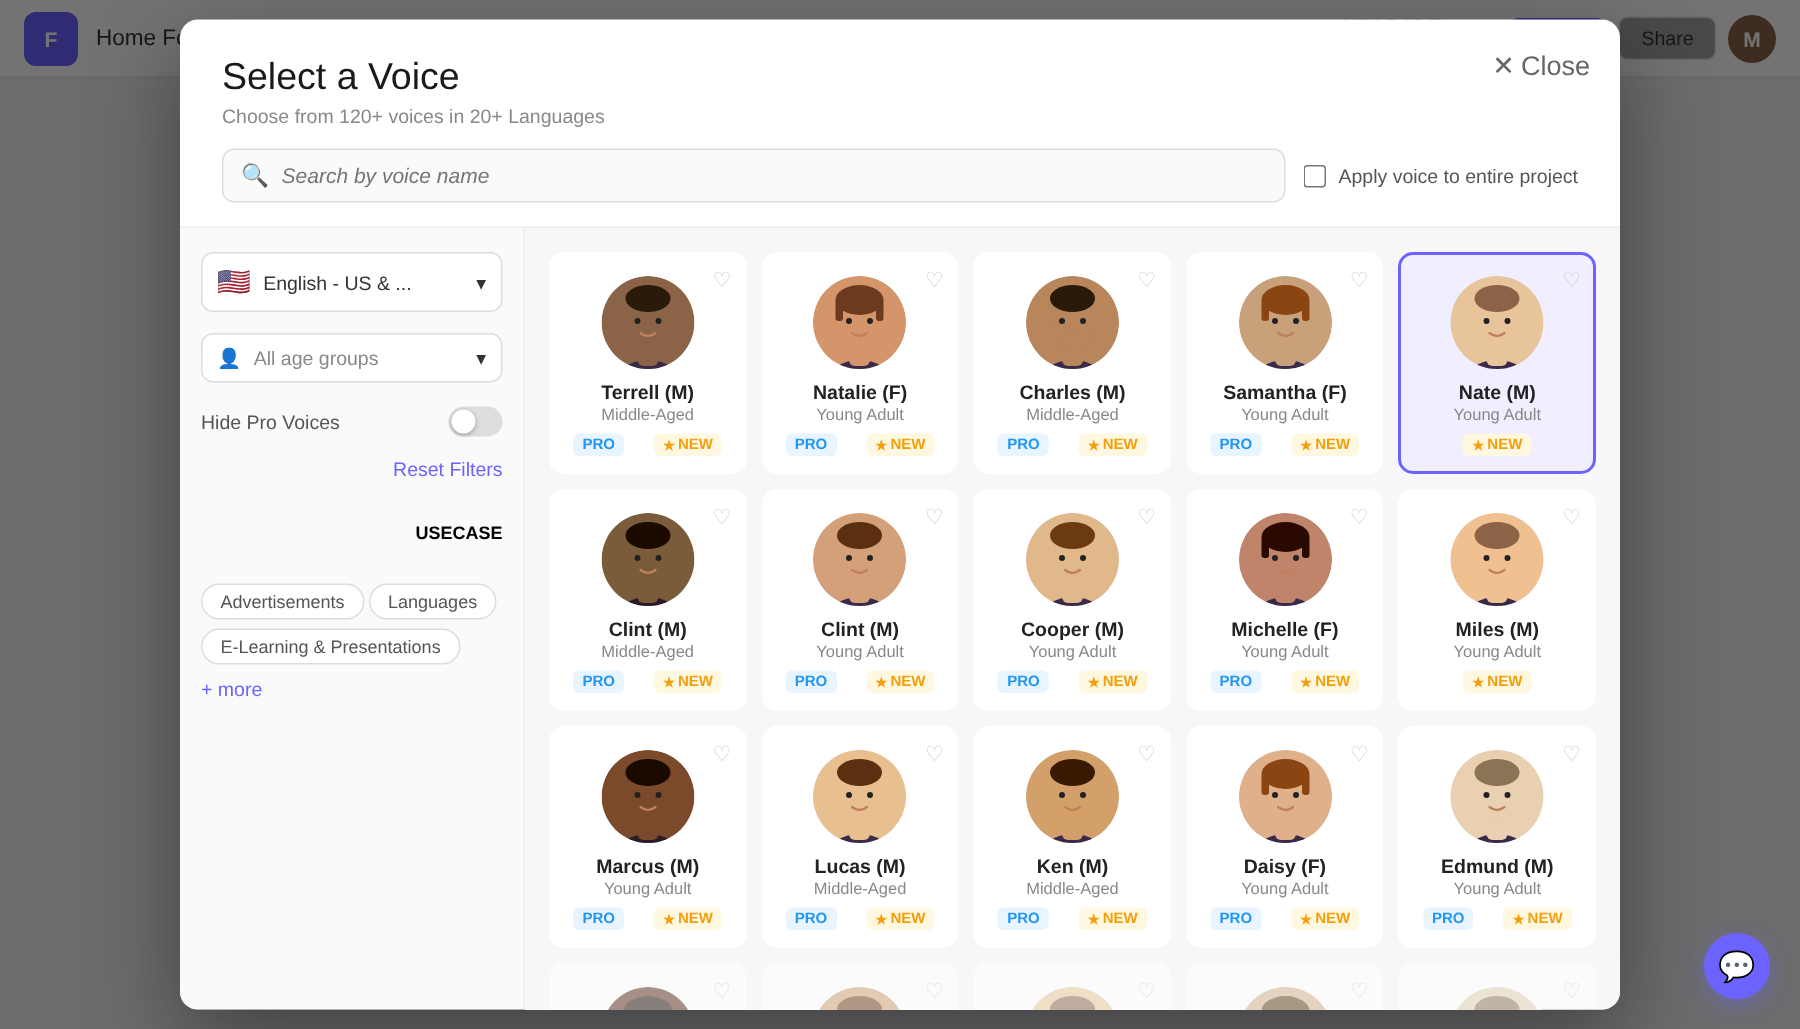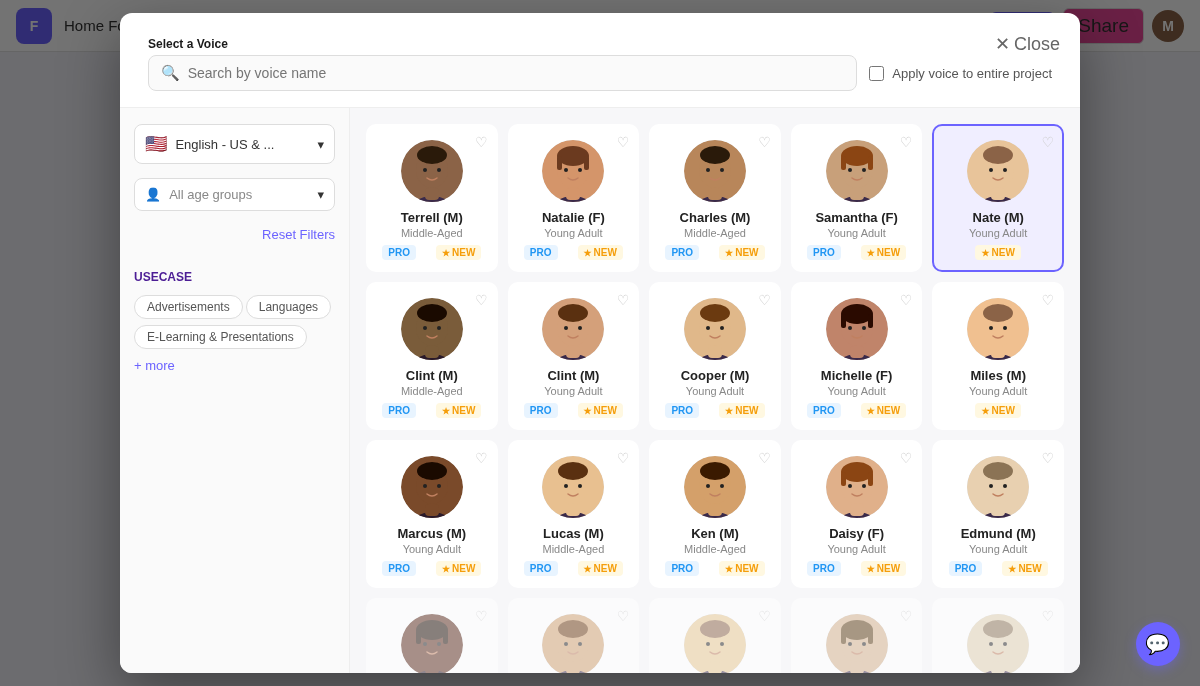--- a/index.html
+++ b/index.html
@@ -10,56 +10,56 @@
       position: fixed; top: 0; left: 0; width: 1200px; height: 686px;
       background: #f0f0f5;
     }
     .app-topbar {
       height: 52px; background: #fff; display: flex; align-items: center;
       padding: 0 16px; border-bottom: 1px solid #e0e0e0; gap: 12px;
     }
     .app-logo { width: 36px; height: 36px; background: #6c63ff; border-radius: 8px; display: flex; align-items: center; justify-content: center; color: white; font-weight: bold; font-size: 14px; }
     .app-title { font-size: 15px; color: #333; font-weight: 500; }
     .export-btn { background: #6c63ff; color: white; border: none; border-radius: 6px; padding: 6px 14px; font-size: 13px; cursor: pointer; }
-    .share-btn { background: #ec4899; color: #333; border: 1px solid #ddd; border-radius: 6px; padding: 6px 14px; font-size: 19px; cursor: pointer; }
+    .share-btn { background: #a3a3a3; color: #333; border: 1px solid #ddd; border-radius: 6px; padding: 6px 14px; font-size: 13px; cursor: pointer; }
 
     
     .overlay {
       position: fixed; top: 0; left: 0; width: 1200px; height: 686px;
       background: rgba(0,0,0,0.55); display: flex; align-items: center; justify-content: center; z-index: 100;
     }
 
     
     .modal {
       background: #fff; border-radius: 12px; width: 960px; max-height: 660px;
       display: flex; flex-direction: column; overflow: hidden; position: relative;
       box-shadow: 0 20px 60px rgba(0,0,0,0.4);
     }
 
     .modal-header {
       padding: 24px 28px 12px;
       border-bottom: 1px solid #eee;
       flex-shrink: 0;
     }
-    .modal-title { font-size: 12px; font-weight: 700; color: #1a1a1a; margin-bottom: 4px; }
+    .modal-title { font-size: 25px; font-weight: 400; color: #1a1a1a; margin-bottom: 4px; }
     .modal-subtitle { font-size: 13px; color: #888; margin-bottom: 14px; }
     .modal-close {
       position: absolute; top: 20px; right: 20px; background: none; border: none;
       cursor: pointer; font-size: 18px; color: #666; display: flex; align-items: center; gap: 4px;
     }
     .search-row {
       display: flex; align-items: center; gap: 12px; margin-bottom: 4px;
     }
     .search-box {
       flex: 1; display: flex; align-items: center; gap: 8px;
       border: 1px solid #ddd; border-radius: 8px; padding: 8px 12px;
       background: #fafafa;
     }
     .search-box input {
-      border: none; background: none; outline: none; font-size: 14px; color: #b91c1c; flex: 1;
+      border: none; background: none; outline: none; font-size: 14px; color: #b91c1c; flex: 1; font-style: italic;
     }
     .apply-checkbox { display: flex; align-items: center; gap: 8px; font-size: 13px; color: #555; white-space: nowrap; }
     .apply-checkbox input { width: 15px; height: 15px; }
 
     
     .modal-body { display: flex; flex: 1; overflow: hidden; }
 
     
     .sidebar {
       width: 230px; flex-shrink: 0; border-right: 1px solid #eee;
@@ -88,21 +88,21 @@
     }
     .age-left { display: flex; align-items: center; gap: 8px; color: #888; }
 
     .hide-pro-row { display: flex; align-items: center; justify-content: space-between; margin-bottom: 14px; }
     .hide-pro-label { font-size: 13px; color: #555; }
     .toggle-switch { width: 36px; height: 20px; background: #ddd; border-radius: 10px; position: relative; cursor: pointer; }
     .toggle-knob { position: absolute; top: 2px; left: 2px; width: 16px; height: 16px; background: #fff; border-radius: 50%; box-shadow: 0 1px 3px rgba(0,0,0,0.3); }
 
     .reset-link { font-size: 13px; color: #6c63ff; cursor: pointer; display: block; margin-bottom: 28px; text-align: right; }
 
-    .usecase-label { font-size: 12px; font-weight: 600; color: #4c1d95; text-transform: uppercase; margin-bottom: 8px; }
+    .usecase-label { font-size: 12px; font-weight: 600; color: #000000; text-transform: uppercase; margin-bottom: 24px; text-align: right; }
     .usecase-tag {
       display: inline-block; border: 1px solid #ddd; border-radius: 20px;
       padding: 4px 12px; font-size: 12px; color: #555; margin: 3px 3px 3px 0; cursor: pointer;
       background: #fff;
     }
     .more-link { font-size: 13px; color: #6c63ff; cursor: pointer; margin-top: 6px; display: block; }
 
     
     .voice-grid-wrap { flex: 1; overflow-y: auto; padding: 16px; background: #f7f7f9; }
     .voice-grid {
@@ -161,20 +161,21 @@
       <div style="width:32px;height:32px;background:#8B6347;border-radius:50%;display:flex;align-items:center;justify-content:center;color:white;font-size:14px;font-weight:600;">M</div>
     </div>
   </div>
 </div>
 
 <div class="overlay">
   <div class="modal">
 
     <div class="modal-header">
       <div class="modal-title">Select a Voice</div>
+      <div class="modal-subtitle">Choose from 120+ voices in 20+ Languages</div>
       <div class="search-row">
         <div class="search-box">
           <span style="color:#aaa;font-size:15px;">🔍</span>
           <input type="text" placeholder="Search by voice name" style="">
         </div>
         <label class="apply-checkbox">
           <input type="checkbox" style="">
           <span>Apply voice to entire project</span>
         </label>
       </div>
@@ -197,20 +198,26 @@
 
 
         <div class="age-select">
           <div class="age-left">
             <span>👤</span>
             <span>All age groups</span>
           </div>
           <span>▾</span>
         </div>
 
+        <div class="hide-pro-row">
+          <span class="hide-pro-label">Hide Pro Voices</span>
+          <div class="toggle-switch">
+            <div class="toggle-knob"></div>
+          </div>
+        </div>
 
         <a class="reset-link">Reset Filters</a>
 
         <div class="usecase-label">Usecase</div>
         <div id="usecase-tags-container"><span class="usecase-tag">Advertisements</span><span class="usecase-tag">Languages</span><span class="usecase-tag">E-Learning &amp; Presentations</span></div>
         <a class="more-link">+ more</a>
       </div>
 
       <div class="voice-grid-wrap">
         <div class="voice-grid" id="voice-grid-container">

